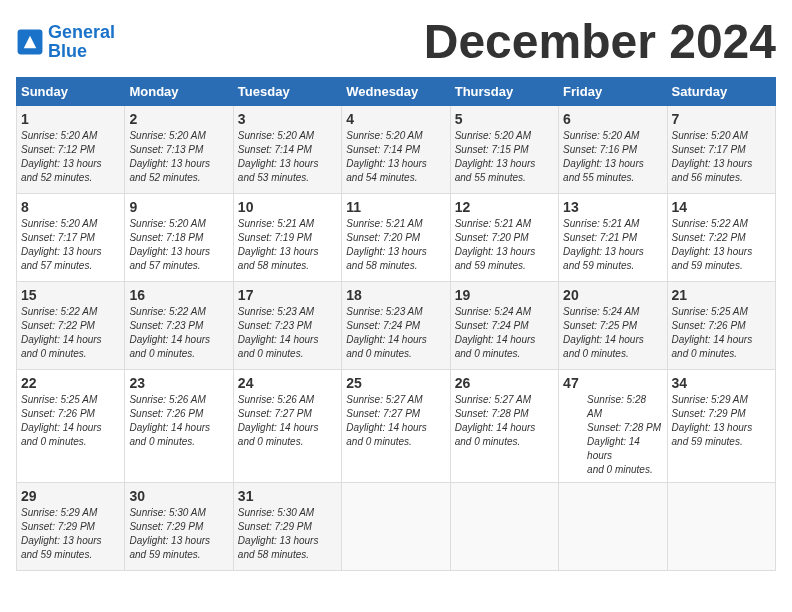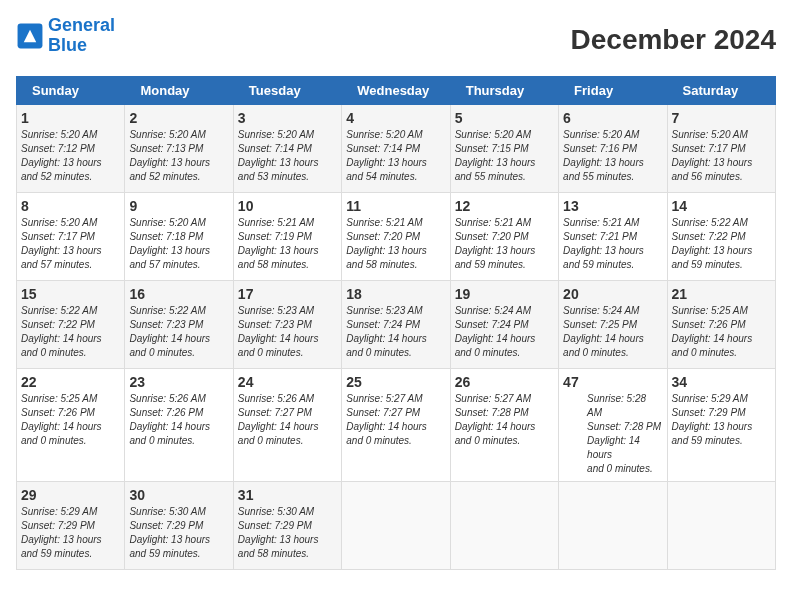--- a/index.html
+++ b/index.html
@@ -6,22 +6,22 @@
     body {
       font-family: Arial, sans-serif;
       background: #fff;
       width: 792px;
       min-height: 612px;
       padding: 16px;
     }
     .header {
       display: flex;
       justify-content: space-between;
-      align-items: flex-end;
-      margin-bottom: 20px;
+      align-items: center;
+      margin-bottom: 8px;
     }
     .logo {
       display: flex;
       align-items: center;
     }
     .logo-text {
       font-size: 18px;
       font-weight: bold;
       color: #333;
       line-height: 1.1;
@@ -31,39 +31,39 @@
     }
     .logo-icon {
       width: 28px;
       height: 28px;
       margin-right: 4px;
     }
     .title-block {
       text-align: right;
     }
     .month-title {
-      font-size: 28px;
+      font-size: 48px;
       font-weight: bold;
       color: #333;
       line-height: 1.1;
     }
     .location {
       font-size: 15px;
       color: #555;
       margin-top: 2px;
     }
     table {
       width: 100%;
       border-collapse: collapse;
       font-size: 10.5px;
     }
     thead tr th {
       background-color: #2a6db5;
       color: #fff;
-      padding: 6px 15px;
+      padding: 6px 4px;
       text-align: left;
       font-size: 13px;
       font-weight: bold;
       border: 1px solid #2a6db5;
     }
     tbody tr {
       border-bottom: 1px solid #ccc;
     }
     tbody tr:nth-child(odd) {
       background-color: #f5f5f5;

